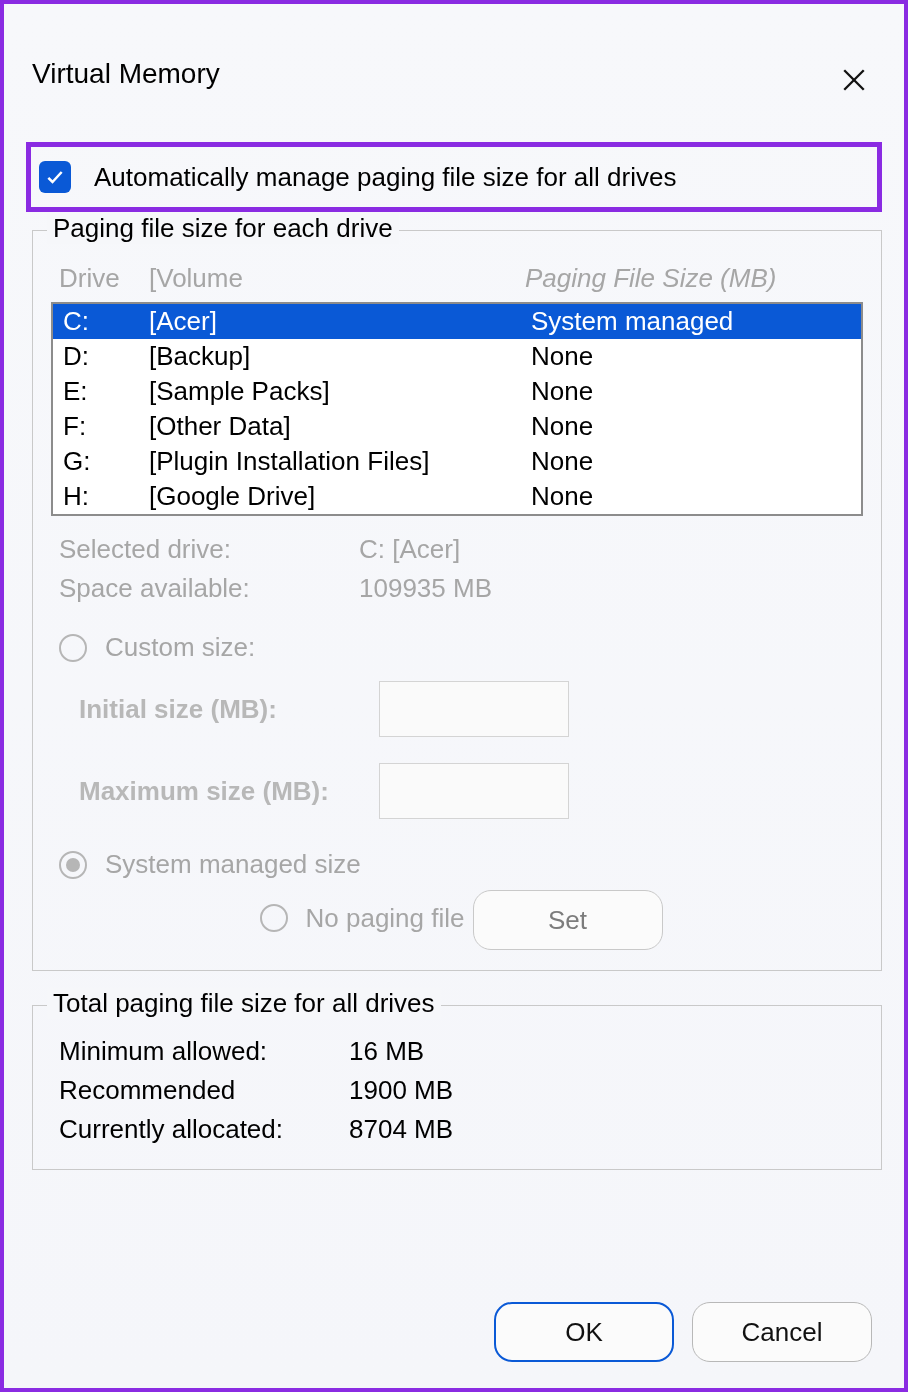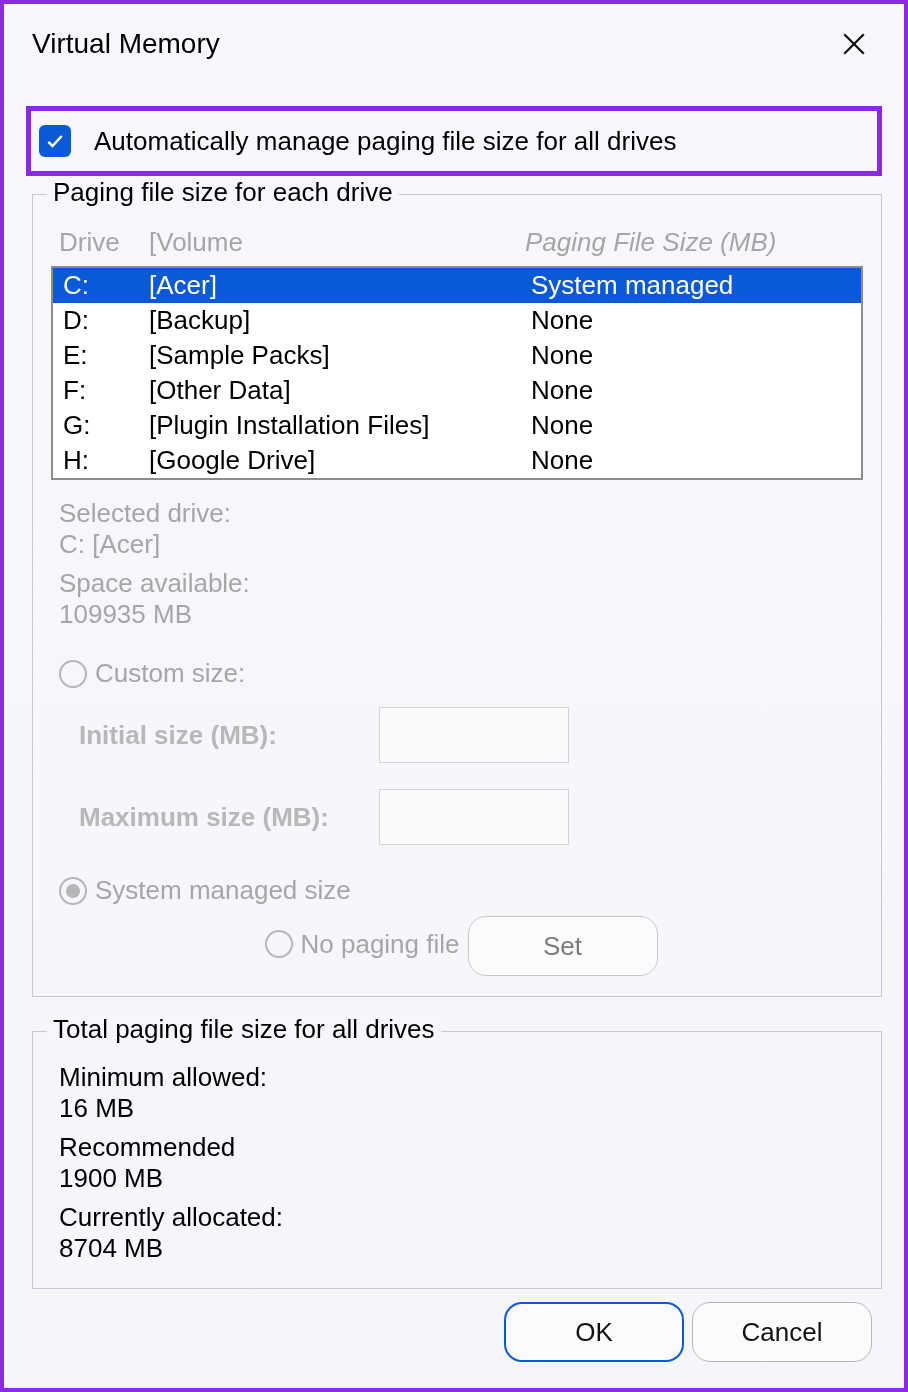--- a/index.html
+++ b/index.html
@@ -13,23 +13,24 @@
   }
   .window {
     width: 908px; height: 1392px;
     position: relative;
     border: 4px solid #8a2be2;
     background: linear-gradient(#f7f8fb,#f5f6fa);
     padding: 0;
   }
   .titlebar {
     display: flex;
-    align-items: center;
+    align-items: flex-start;
     justify-content: space-between;
     padding: 18px 28px 10px 28px;
+    margin-top: 36px;
   }
   .titlebar .title { font-size: 28px; }
   .close-x {
     font-size: 30px;
     width: 44px; height: 44px;
     display: flex; align-items: center; justify-content: center;
     cursor: pointer;
   }
   .close-x svg { width: 26px; height: 26px; stroke: #111; stroke-width: 2.2; }
 
@@ -84,28 +85,28 @@
     font-size: 26px;
   }
   .drive-row.selected {
     background: #0a59d6;
     color: #fff;
   }
   .drive-row .d { width: 86px; }
   .drive-row .v { flex: 1; }
   .drive-row .p { width: 320px; }
 
-  .kv { display: flex; padding: 4px 8px; flex-direction: column; }
+  .kv { display: flex; padding: 4px 8px; }
   .kv .k { width: 300px; }
   .kv .v { }
 
   .radio-row {
     display: flex;
     align-items: center;
-    gap: 8px;
+    gap: 18px;
     padding: 10px 8px;
     color: #a6a6a6;
   }
   .radio {
     width: 28px; height: 28px;
     border-radius: 50%;
     border: 2.5px solid #b6b6b6;
     flex-shrink: 0;
     display: flex; align-items: center; justify-content: center;
   }
@@ -147,21 +148,21 @@
   .btn.active { color: #111; border-color: #b8b8b8; }
   .btn.primary { border: 2px solid #0a59d6; color: #111; }
 
   .totals .kv .k { width: 290px; }
 
   .footer {
     position: absolute;
     right: 32px;
     bottom: 26px;
     display: flex;
-    gap: 8px;
+    gap: 18px;
   }
 </style>
 </head>
 <body>
 
 <div class="window">
 
   <div class="titlebar">
     <div class="title">Virtual Memory</div>
     <div class="close-x">

